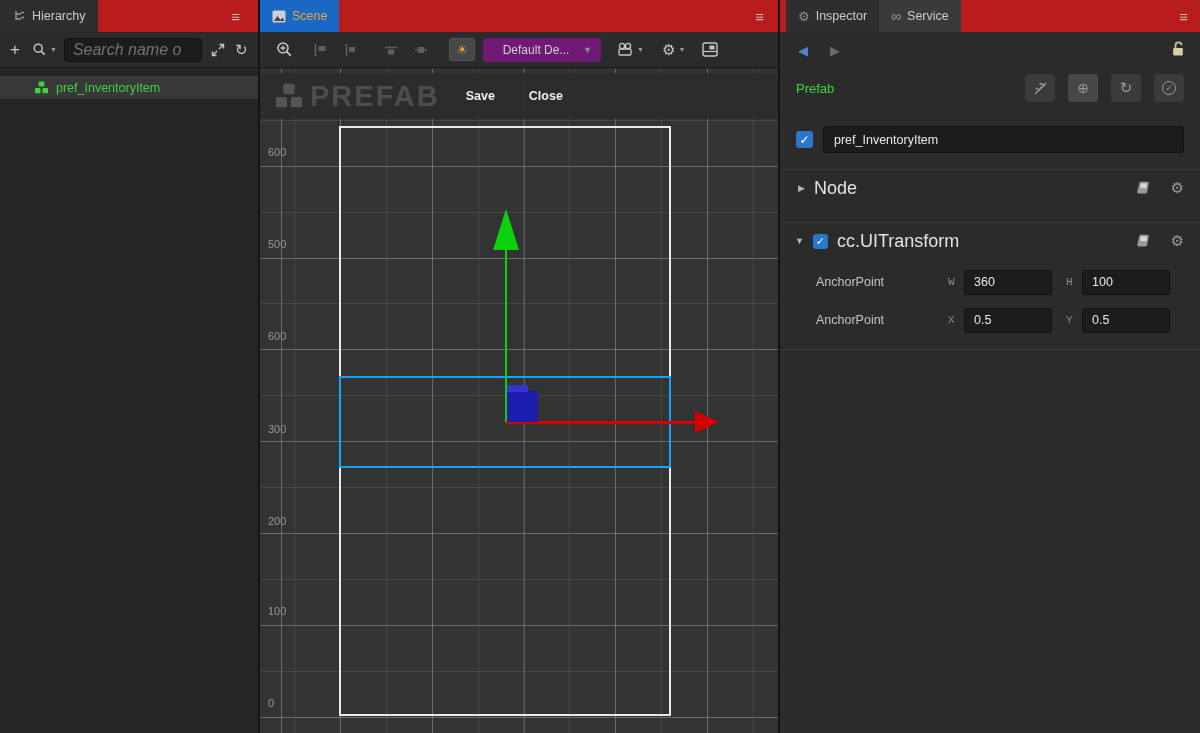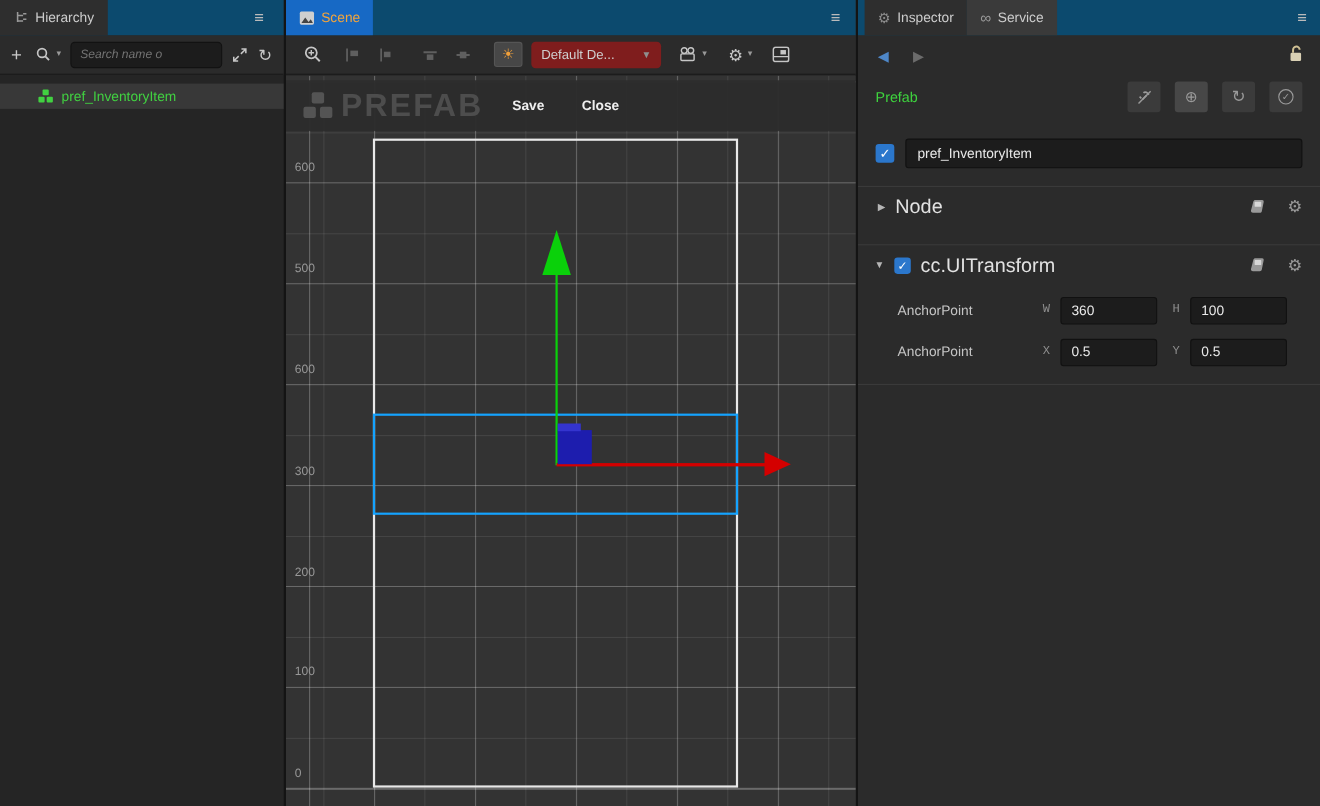--- a/index.html
+++ b/index.html
@@ -3,33 +3,33 @@
 <meta charset="utf-8">
 <style>
   html,body{margin:0;padding:0;background:#141414;font-family:"Liberation Sans",sans-serif;}
   *{box-sizing:border-box;}
   #app{position:relative;width:1200px;height:733px;background:#141414;overflow:hidden;color:#ccc;font-size:12px;}
   .panel{position:absolute;top:0;bottom:0;background:#252525;overflow:hidden;}
   #hierarchy{left:0;width:258px;}
   #scenePanel{left:260px;width:518px;background:#2b2b2b;}
   #inspector{left:780px;width:420px;background:#2b2b2b;}
 
-  .tabbar{position:relative;height:32px;background:#0c4a6e;display:flex;align-items:stretch;}
+  .tabbar{position:relative;height:32px;background:#b91c1c;display:flex;align-items:stretch;}
   .tab{display:flex;align-items:center;gap:6px;padding:0 12px;font-size:12.5px;color:#ccc;}
   .tab.active{background:#2e2e2e;}
   .hamburger{position:absolute;right:14px;top:0;height:32px;display:flex;align-items:center;font-size:15px;font-weight:bold;color:#bbb;}
 
   .toolbar{height:36px;display:flex;align-items:center;border-bottom:1px solid #1a1a1a;}
   #hierarchy .toolbar{background:#2b2b2b;}
   #scenePanel .toolbar{background:#2b2b2b;}
   .ticon{color:#c6c6c6;display:inline-flex;align-items:center;}
   .ticon.disabled{color:#5f5f5f;}
   .caret{font-size:7px;color:#999;margin-left:3px;}
 
-  .search-input{width:138px;height:24px;background:#1c1c1c;border:1px solid #121212;border-radius:4px;color:#ddd;padding:5px 8px;font-style:italic;font-size:11px;outline:none;}
+  .search-input{width:138px;height:24px;background:#1c1c1c;border:1px solid #121212;border-radius:4px;color:#ddd;padding:5px 8px;font-style:italic;font-size:16px;outline:none;}
   .search-input::placeholder{color:#737373;font-style:italic;}
 
   .hrow{margin-top:8px;height:23px;background:#383838;display:flex;align-items:center;padding-left:34px;gap:7px;}
   .hrow .label{color:#41d141;font-size:12.5px;}
 
   
   #viewport{position:absolute;left:0;top:69px;right:0;bottom:0;background-color:#333333;
     background-image:
       repeating-linear-gradient(90deg, rgba(255,255,255,0.20) 0 1px, transparent 1px 91.8px),
       repeating-linear-gradient(90deg, rgba(255,255,255,0.085) 0 1px, transparent 1px 45.9px),
@@ -74,21 +74,21 @@
   .section.open{border-bottom:1px solid #3a3a3a;padding-bottom:2px;}
 
   .fieldrow{display:flex;align-items:center;margin:10px 30px 0 36px;height:26px;}
   .fieldrow .flabel{flex:0 0 132px;color:#c4c4c4;font-size:12.5px;}
   .axis-letter{flex:0 0 16px;color:#8e8e8e;font-size:11px;font-family:"Liberation Mono",monospace;}
   .numfield{flex:1;min-width:0;height:25px;background:#1c1c1c;border:1px solid #111;border-radius:3px;color:#e9e9e9;font-size:12.5px;padding:0 9px;outline:none;}
   .gap12{flex:0 0 14px;}
   .addwrap{display:flex;justify-content:center;margin-top:38px;}
   #addComponentBtn{background:#484848;border:none;border-radius:3px;color:#e8e8e8;font-size:12.5px;padding:7px 20px;font-family:inherit;}
 
-  .devicedd{width:118px;height:24px;background:#7f1d1d;border-radius:4px;display:flex;align-items:center;padding:0 9px;margin-left:8px;}
+  .devicedd{width:118px;height:24px;background:#701a75;border-radius:4px;display:flex;align-items:center;padding:0 9px;margin-left:8px;text-align:center;}
   .devicedd span.lbl{flex:1;color:#cfcfcf;font-size:12px;}
   .gizbtn{width:26px;height:23px;background:#474747;border:1px solid #555;border-radius:3px;display:flex;align-items:center;justify-content:center;margin-left:20px;color:#ef9f3a;font-size:13px;}
   svg{display:block;}
 </style>
 </head>
 <body>
 
 <div id="app">
 
   <div id="hierarchy" class="panel">

